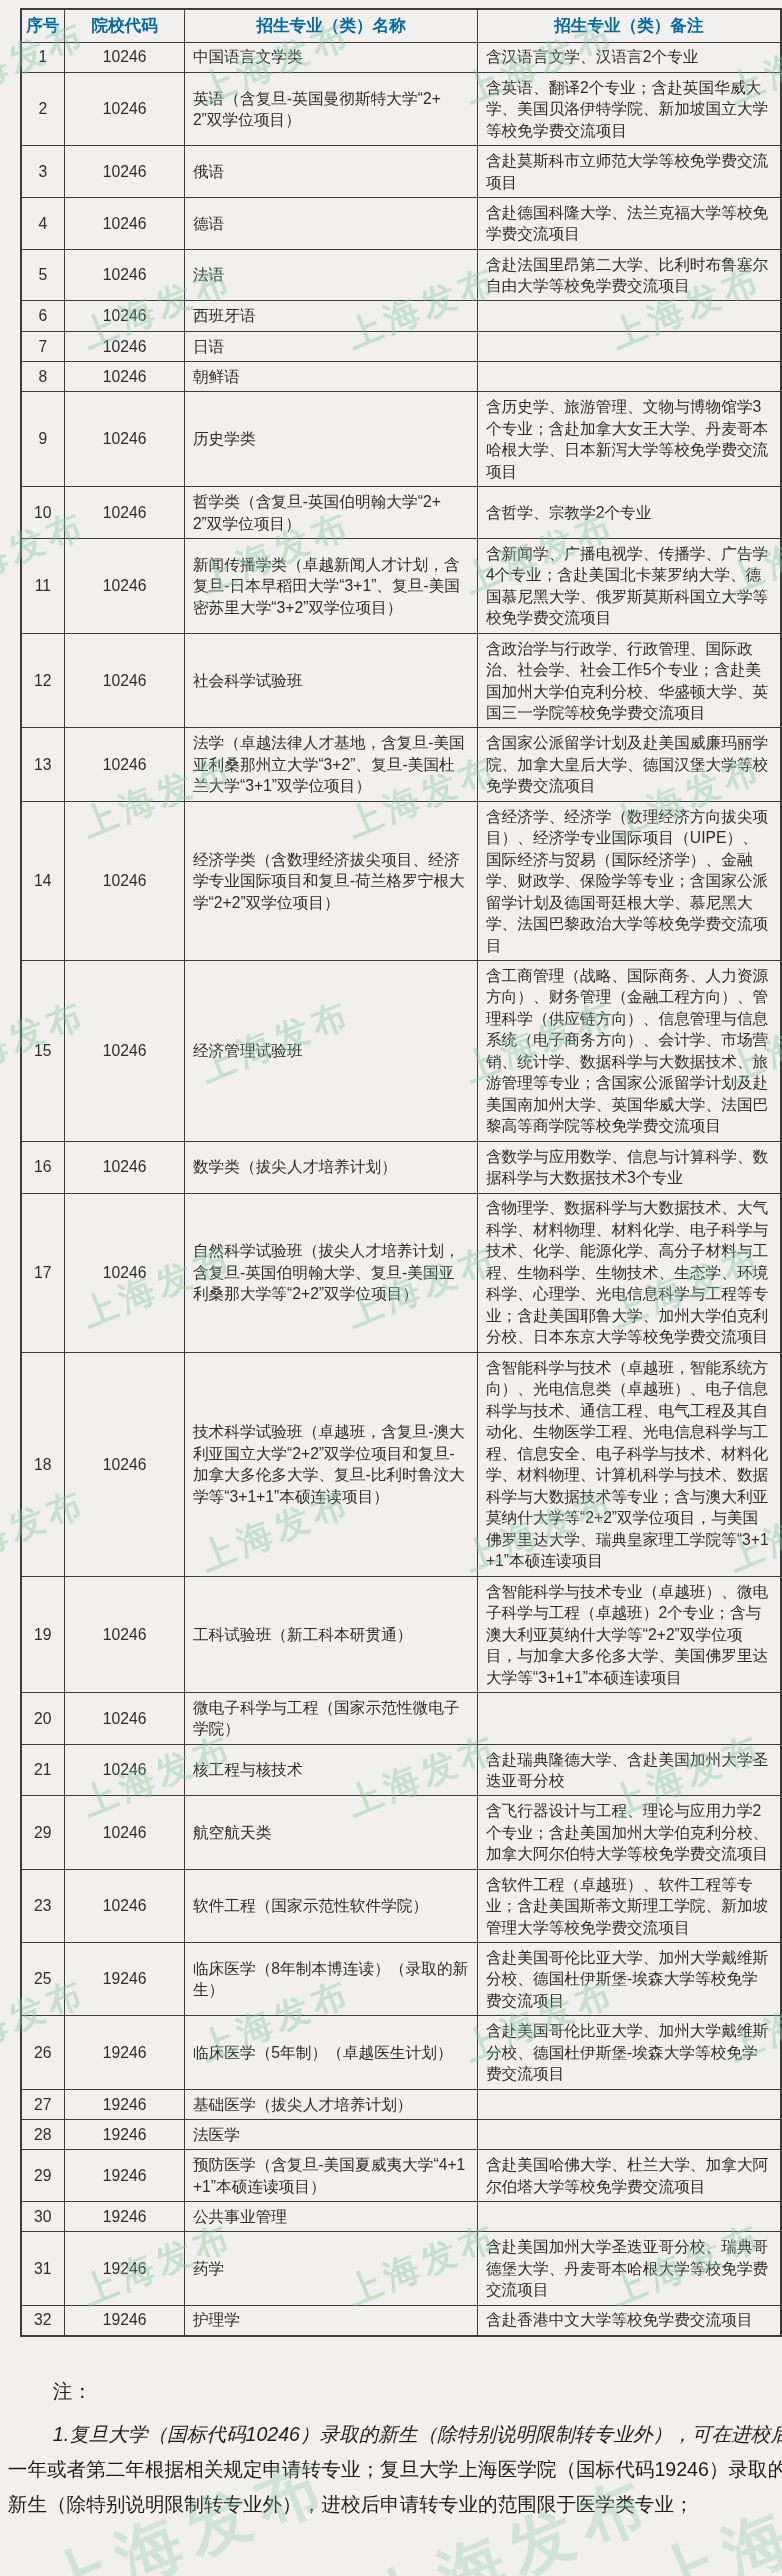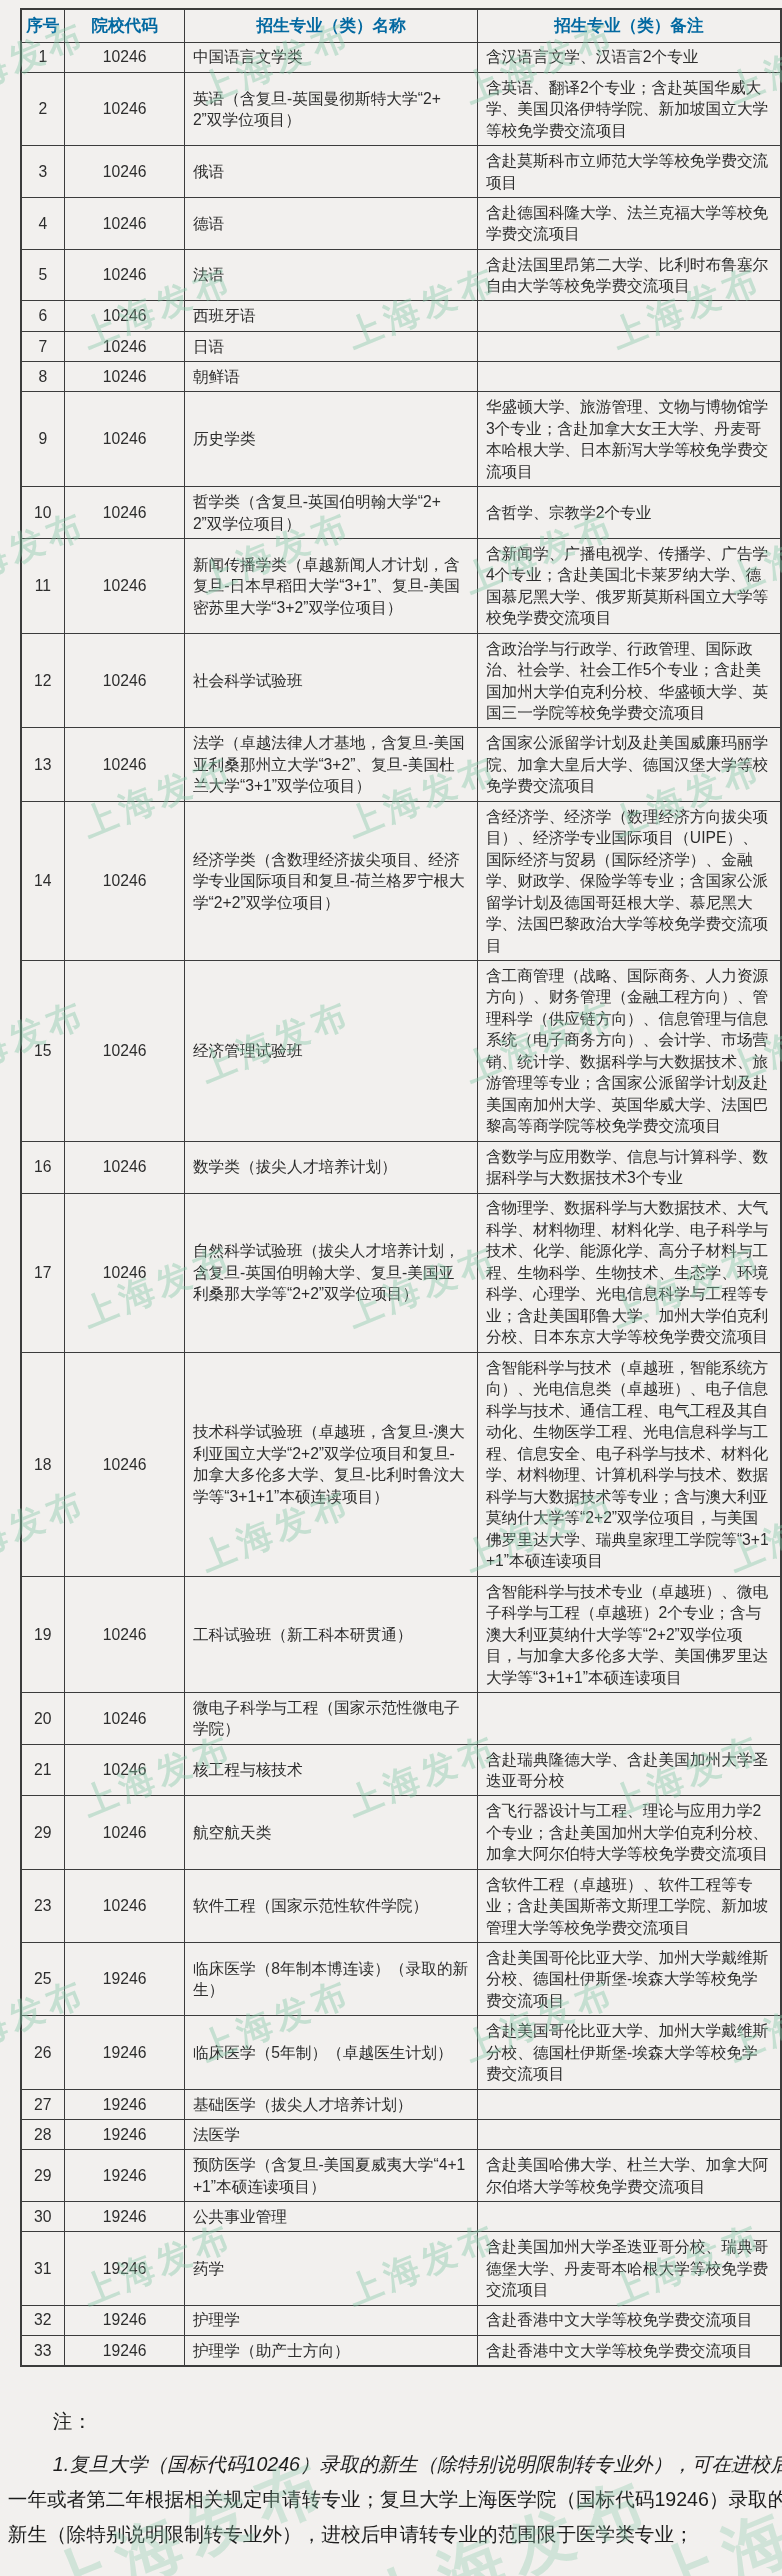--- a/index.html
+++ b/index.html
@@ -151,21 +151,21 @@
         <tr>
           <td class="c">8</td>
           <td class="c">10246</td>
           <td>朝鲜语</td>
           <td></td>
         </tr>
         <tr>
           <td class="c">9</td>
           <td class="c">10246</td>
           <td>历史学类</td>
-          <td>华盛顿大学、旅游管理、文物与博物馆学3个专业；含赴加拿大女王大学、丹麦哥本哈根大学、日本新泻大学等校免学费交流项目</td>
+          <td>含历史学、旅游管理、文物与博物馆学3个专业；含赴加拿大女王大学、丹麦哥本哈根大学、日本新泻大学等校免学费交流项目</td>
         </tr>
         <tr>
           <td class="c">10</td>
           <td class="c">10246</td>
           <td>哲学类（含复旦-英国伯明翰大学“2+2”双学位项目）</td>
           <td>含哲学、宗教学2个专业</td>
         </tr>
         <tr>
           <td class="c">11</td>
           <td class="c">10246</td>
@@ -283,26 +283,20 @@
         <tr>
           <td class="c">31</td>
           <td class="c">19246</td>
           <td>药学</td>
           <td>含赴美国加州大学圣迭亚哥分校、瑞典哥德堡大学、丹麦哥本哈根大学等校免学费交流项目</td>
         </tr>
         <tr>
           <td class="c">32</td>
           <td class="c">19246</td>
           <td>护理学</td>
-          <td>含赴香港中文大学等校免学费交流项目</td>
-        </tr>
-        <tr>
-          <td class="c">33</td>
-          <td class="c">19246</td>
-          <td>护理学（助产士方向）</td>
           <td>含赴香港中文大学等校免学费交流项目</td>
         </tr>
       </tbody>
   </table>
 
   <div class="notes">
     <div class="notes-label">注：</div>
     <div>
         <div class="note-item">
           <div class="note-line first">1.复旦大学（国标代码10246）录取的新生（除特别说明限制转专业外），可在进校后</div>

